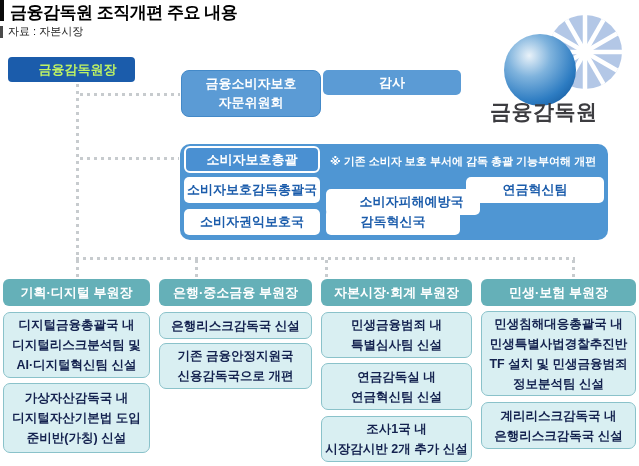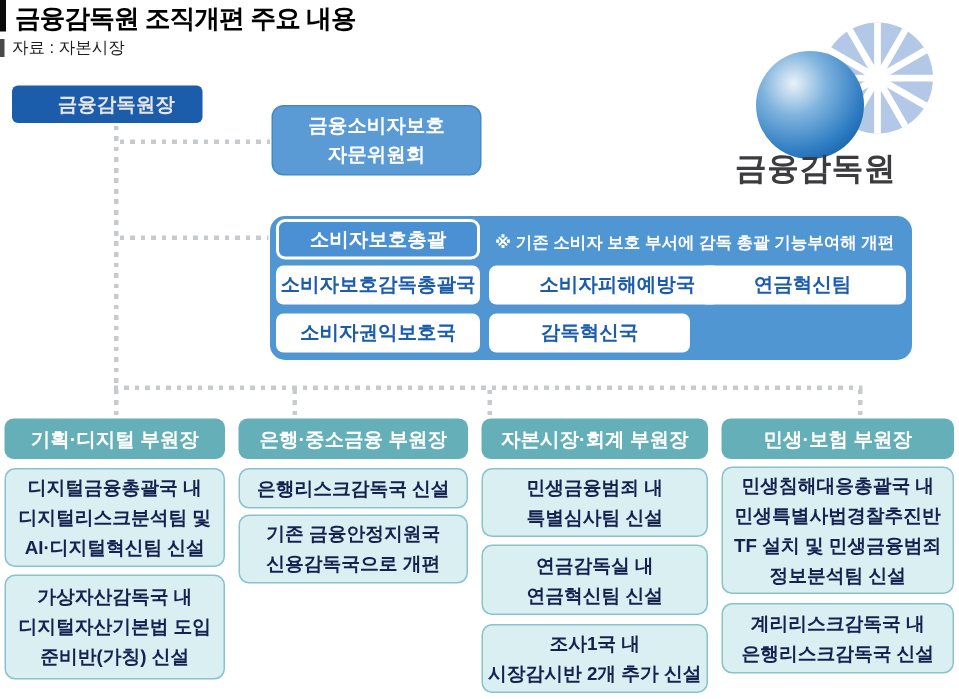--- a/index.html
+++ b/index.html
@@ -13,36 +13,36 @@
   .src-bar { position:absolute; left:0; top:26px; width:3px; height:12px; background:#4a4a4a; }
   .page-source { position:absolute; left:8px; top:24px; font-size:11px; color:#1c1c1c; }
 
   
   .conn { position:absolute; }
   .conn.h { height:3px; background:repeating-linear-gradient(90deg,#c7cbce 0 3px,transparent 3px 7px); }
   .conn.v { width:3px; background:repeating-linear-gradient(180deg,#c7cbce 0 3px,transparent 3px 7px); }
 
   
   .gov-box { position:absolute; left:8px; top:57px; width:127px; height:25px; background:#1b5cab; border-radius:4px;
-             display:flex; align-items:center; justify-content:center; color:#e5e5e5; font-size:13px; font-weight:700;padding-left:12px; }
+             display:flex; align-items:center; justify-content:center; color:#bef264; font-size:13px; font-weight:700;padding-left:12px; }
   .advisory-box { position:absolute; left:181px; top:70px; width:140px; height:47px; background:#5b9bd5; border:1px solid #4389c8;
              border-radius:8px; display:flex; align-items:center; justify-content:center; text-align:center;
              color:#fff; font-size:13px; font-weight:700; line-height:1.45; }
   .auditor-box { position:absolute; left:323px; top:70px; width:138px; height:25px; background:#5b9bd5; border-radius:5px;
              display:flex; align-items:center; justify-content:center; color:#fff; font-size:13px; font-weight:700; }
 
   
   .consumer-panel { position:absolute; left:180px; top:144px; width:428px; height:96px; background:#4f96d3; border-radius:10px; }
   .consumer-tab { position:absolute; left:4px; top:2px; width:136px; height:27px; background:#4a90d2; border:2px solid #fff;
              border-radius:6px; display:flex; align-items:center; justify-content:center; color:#fff; font-size:13px; font-weight:700; }
   .consumer-note { position:absolute; left:150px; right:6px; top:10px; text-align:left; color:#fff; font-size:11px; font-weight:700; }
   .wbox { position:absolute; height:26px; background:#fff; border-radius:5px; display:flex; align-items:center; justify-content:center;
              color:#1b5cab; font-size:13px; font-weight:700; }
   .cb1 { left:4px;   top:33px; width:136px; }
-  .cb2 { left:146px; top:33px; width:154px;padding-left:17px; }
+  .cb2 { left:146px; top:45px; width:154px;padding-left:17px; }
   .cb3 { left:286px; top:33px; width:138px; }
   .cb4 { left:4px;   top:65px; width:136px; }
   .cb5 { left:146px; top:65px; width:134px; }
 
   
   .logo { position:absolute; left:490px; top:14px; width:135px; height:118px; }
   .logo svg { position:absolute; left:0; top:0; }
   .logo-label { position:absolute; left:0; top:84px; width:135px; text-align:left; font-size:21px; font-weight:700;
              color:#3c3c40; letter-spacing:0.5px; }
 
@@ -82,20 +82,21 @@
   <div class="conn h" style="left:80px; top:157px; width:99px;"></div>
   <div class="conn h" style="left:76px; top:257px; width:499px;"></div>
   <div class="conn v" style="left:76px;  top:260px; height:18px;"></div>
   <div class="conn v" style="left:195px; top:260px; height:18px;"></div>
   <div class="conn v" style="left:325px; top:260px; height:18px;"></div>
   <div class="conn v" style="left:572px; top:260px; height:18px;"></div>
 
   <div class="gov-box">금융감독원장</div>
   <div class="advisory-box pre">금융소비자보호
 자문위원회</div>
+  <div class="auditor-box">감사</div>
 
   <div class="consumer-panel">
     <div class="consumer-tab">소비자보호총괄</div>
     <div class="consumer-note">※ 기존 소비자 보호 부서에 감독 총괄 기능부여해 개편</div>
     <div class="wbox cb1">소비자보호감독총괄국</div>
     <div class="wbox cb2">소비자피해예방국</div>
     <div class="wbox cb3">연금혁신팀</div>
     <div class="wbox cb4">소비자권익보호국</div>
     <div class="wbox cb5">감독혁신국</div>
   </div>

